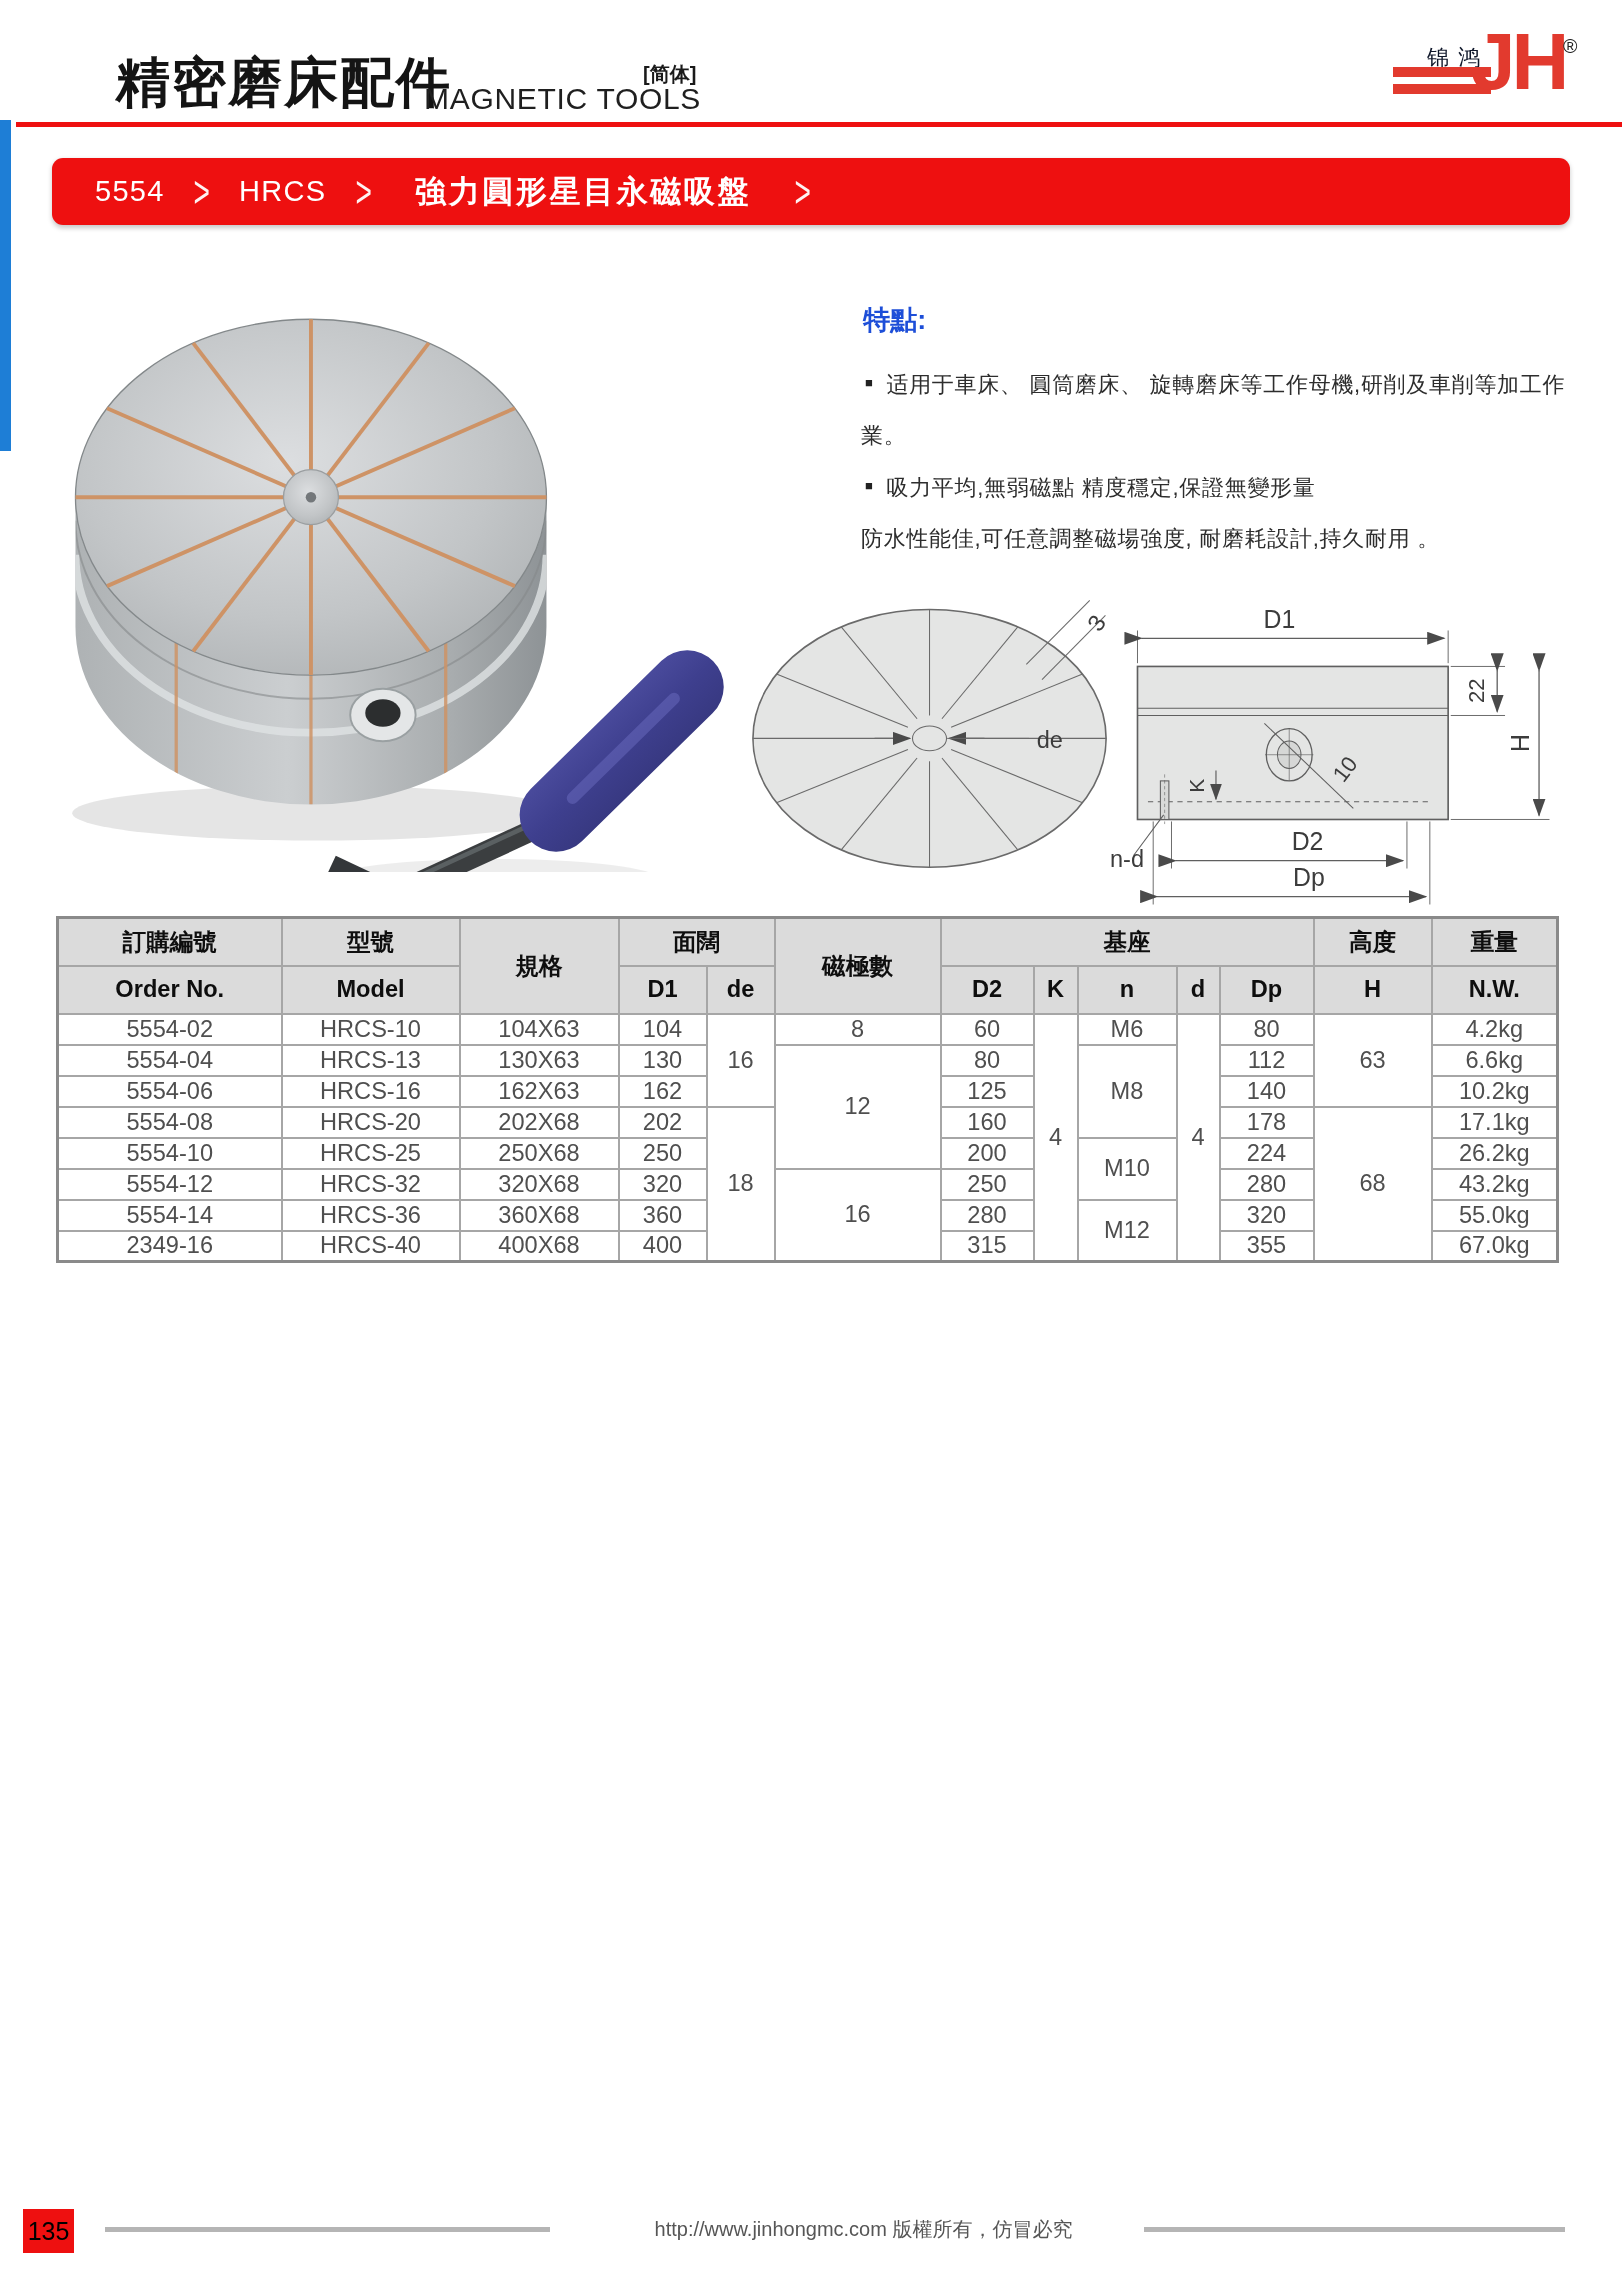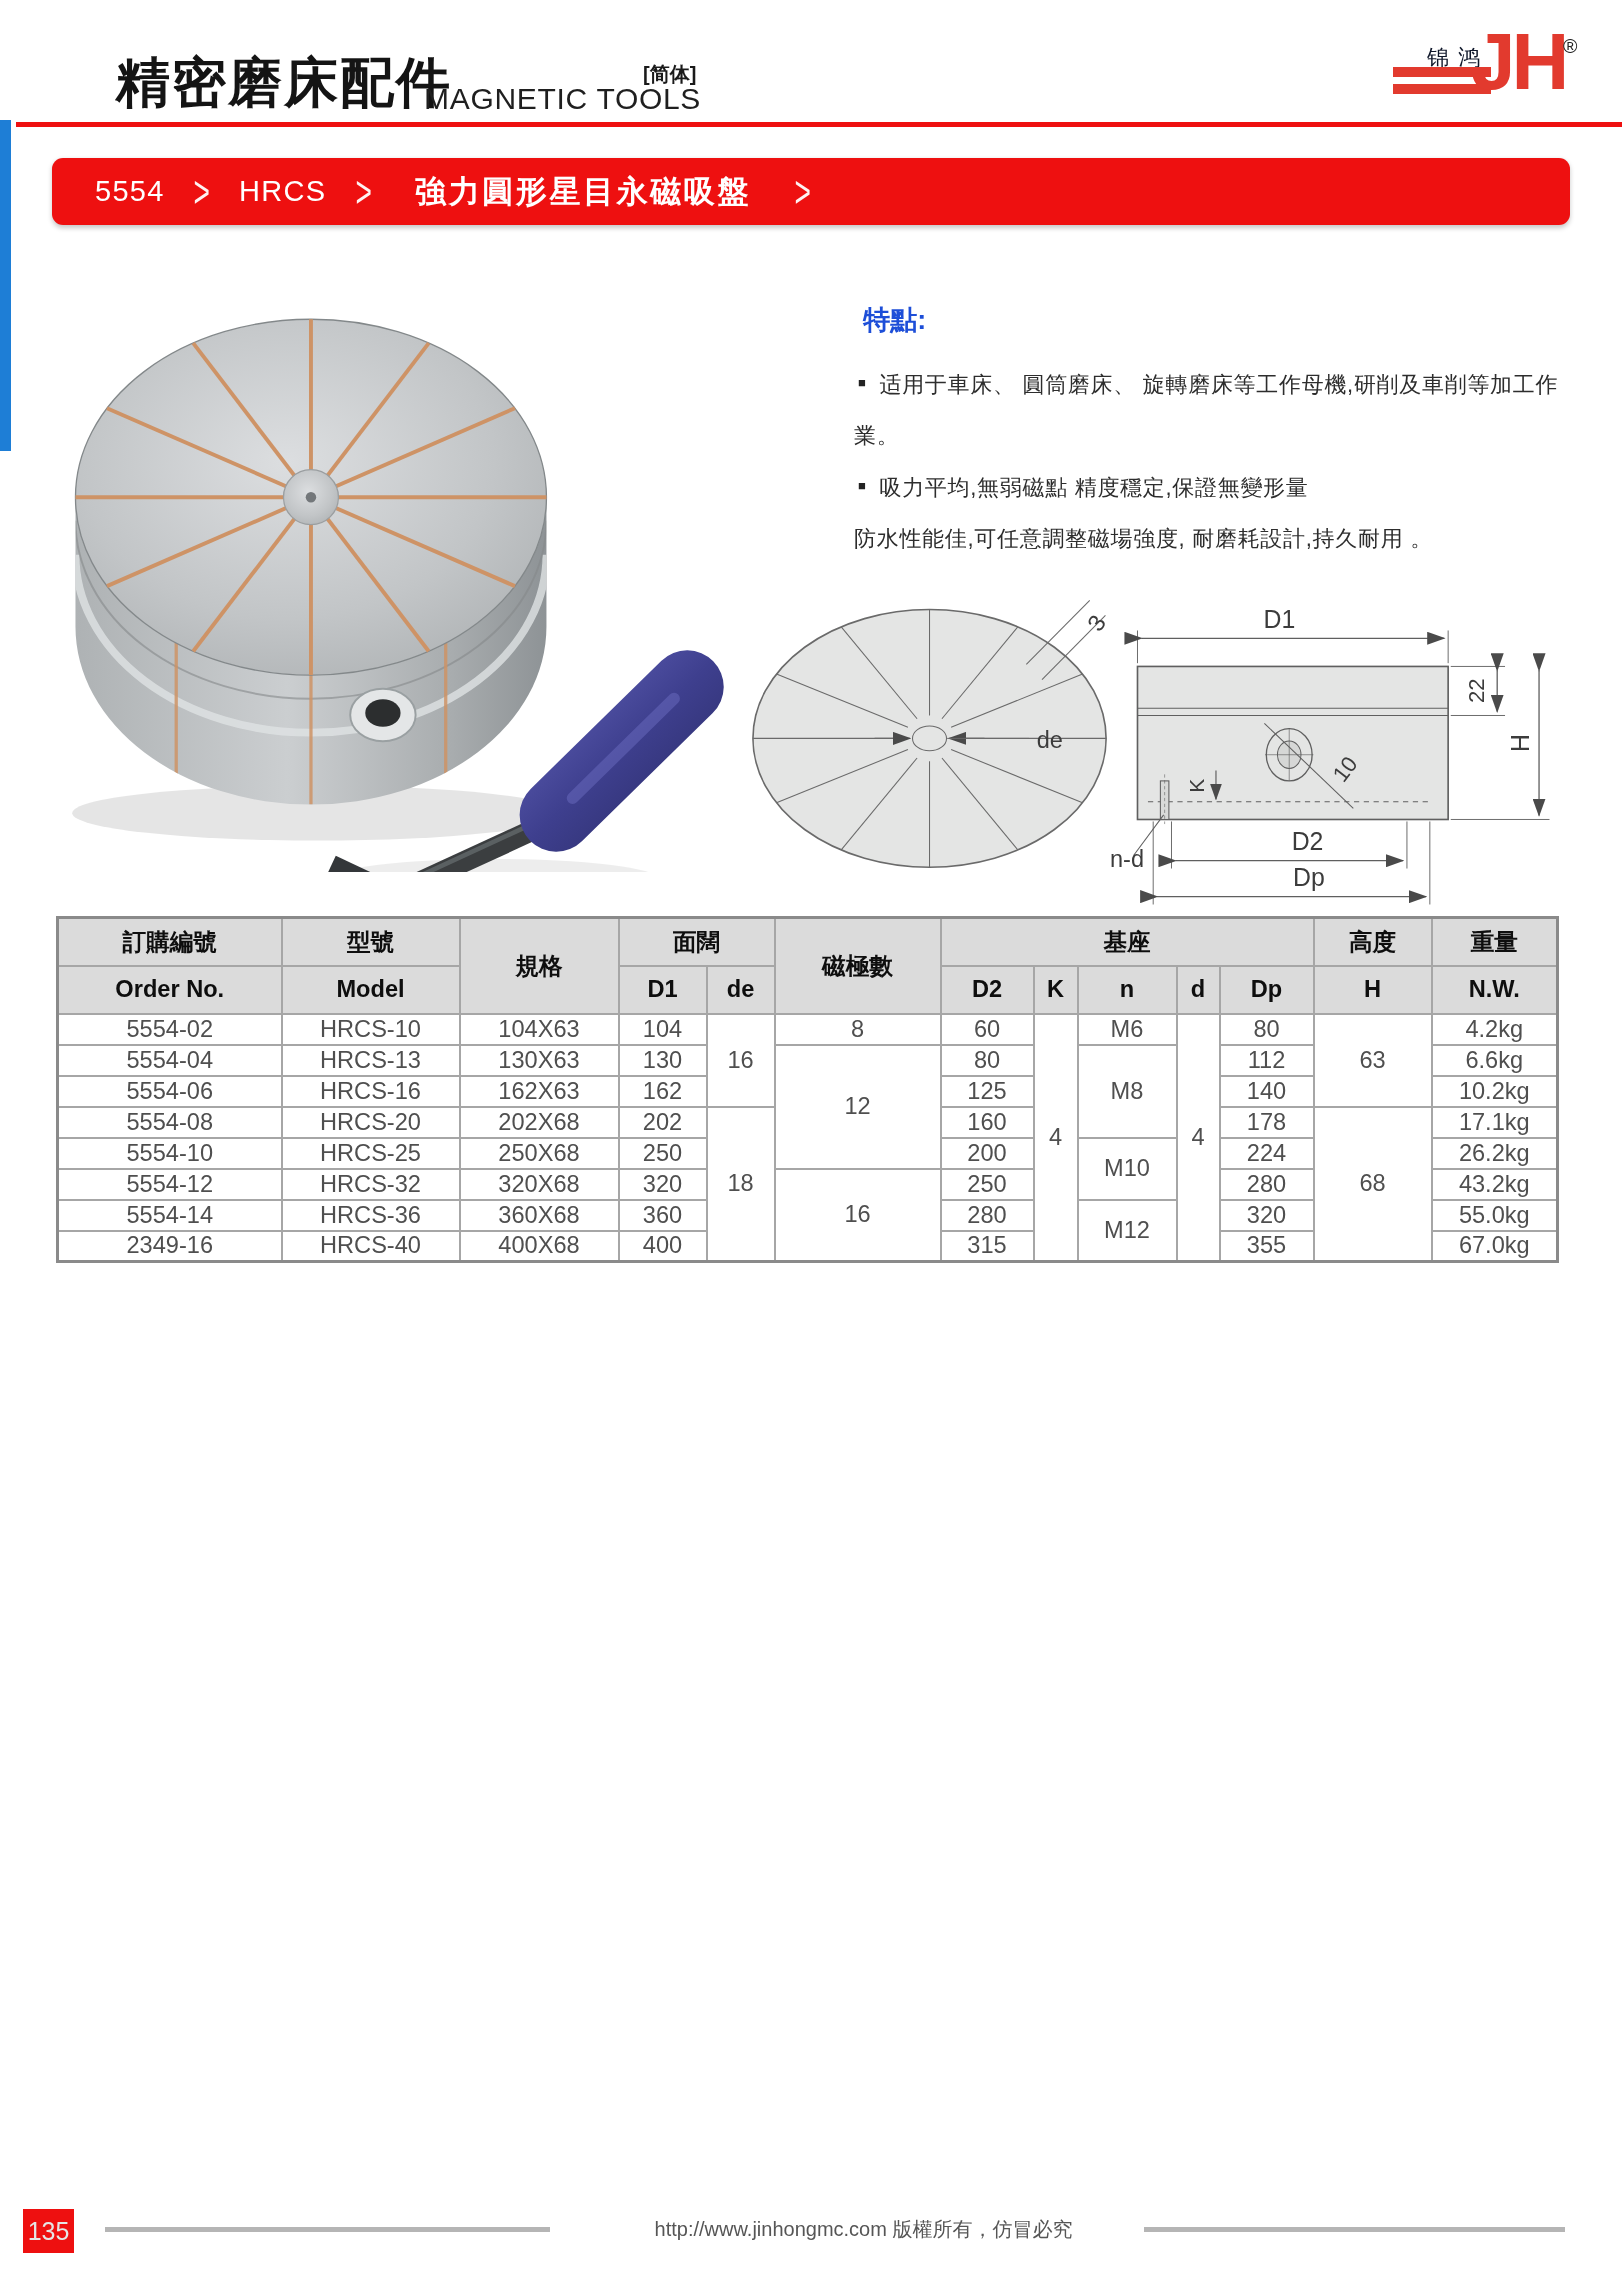--- a/index.html
+++ b/index.html
@@ -26,40 +26,40 @@
   
   .breadcrumb{position:absolute;left:52px;top:158px;width:1518px;height:67px;background:#EE1010;border-radius:11px;
     display:flex;align-items:center;padding-left:43px;color:#fff;box-shadow:0 2.6px 5.2px rgba(0,0,0,.22);}
   .crumb{font-size:29px;font-weight:400;letter-spacing:1.3px;}
   .crumb.zh{font-size:31px;font-weight:600;margin:0 14.4px;letter-spacing:2.6px;}
   .chev{font-size:33px;font-weight:300;transform:scaleY(1.35) scaleX(.85);margin:0 27.5px;opacity:.95;line-height:1;}
 
   
   .features{position:absolute;left:845px;top:302px;width:759px;}
   .feat-heading{position:absolute;left:18.3px;top:0;font-size:27px;font-weight:900;color:#1d4ed8;}
-  .feat-line{position:absolute;left:9px;font-size:22px;color:#2d2d2d;white-space:nowrap;letter-spacing:0.7px;}
+  .feat-line{position:absolute;left:16px;font-size:22px;color:#2d2d2d;white-space:nowrap;letter-spacing:0.7px;}
   .feat-line .bullet{font-size:13px;vertical-align:4.6px;margin:0 13px 0 3.9px;color:#222;}
   .fl0{top:68px;} .fl1{top:119px;} .fl2{top:171px;} .fl3{top:222px;}
 
   
   .photo-svg{position:absolute;left:36px;top:280px;}
   .diagram-svg{position:absolute;left:746px;top:586px;}
   .dim-label{font-family:"Liberation Sans","DejaVu Sans",sans-serif;fill:#3c3c3c;}
 
   
   .spec-table{position:absolute;left:56px;top:916px;width:1501px;border-collapse:collapse;table-layout:fixed;
     border:3.3px solid #8a8a8a;}
   .spec-table th,.spec-table td{border:2px solid #A6A6A6;text-align:center;vertical-align:middle;padding:0;overflow:hidden;}
   .spec-table thead th{background:#DBDBDB;color:#0e0e0e;font-size:23.6px;font-weight:700;height:48px;}
   .spec-table thead tr.h2 th{border-top:2.6px solid #8f8f8f;}
   .spec-table tbody td{background:#fff;color:#4f4f4f;font-size:23.6px;font-weight:400;height:31px;}
   .spec-table tbody tr:first-child td{border-top:2.6px solid #8a8a8a;}
 
   
-  .page-badge{position:absolute;left:23px;top:2209px;width:51px;height:44px;background:#EE1010;color:#e5e5e5;
+  .page-badge{position:absolute;left:23px;top:2209px;width:51px;height:44px;background:#EE1010;color:#000000;
     font-size:25px;display:flex;align-items:center;justify-content:center;}
   .foot-rule{position:absolute;top:2227px;height:5.2px;background:#B5B5B5;}
   .foot-rule.l{left:105px;width:445px;}
   .foot-rule.r{left:1144px;width:421px;}
   .copyright{position:absolute;left:628px;top:2216px;width:471px;text-align:center;font-size:20px;color:#565656;white-space:nowrap;}
 </style>
 </head>
 <body>
 
 <div class="page">

